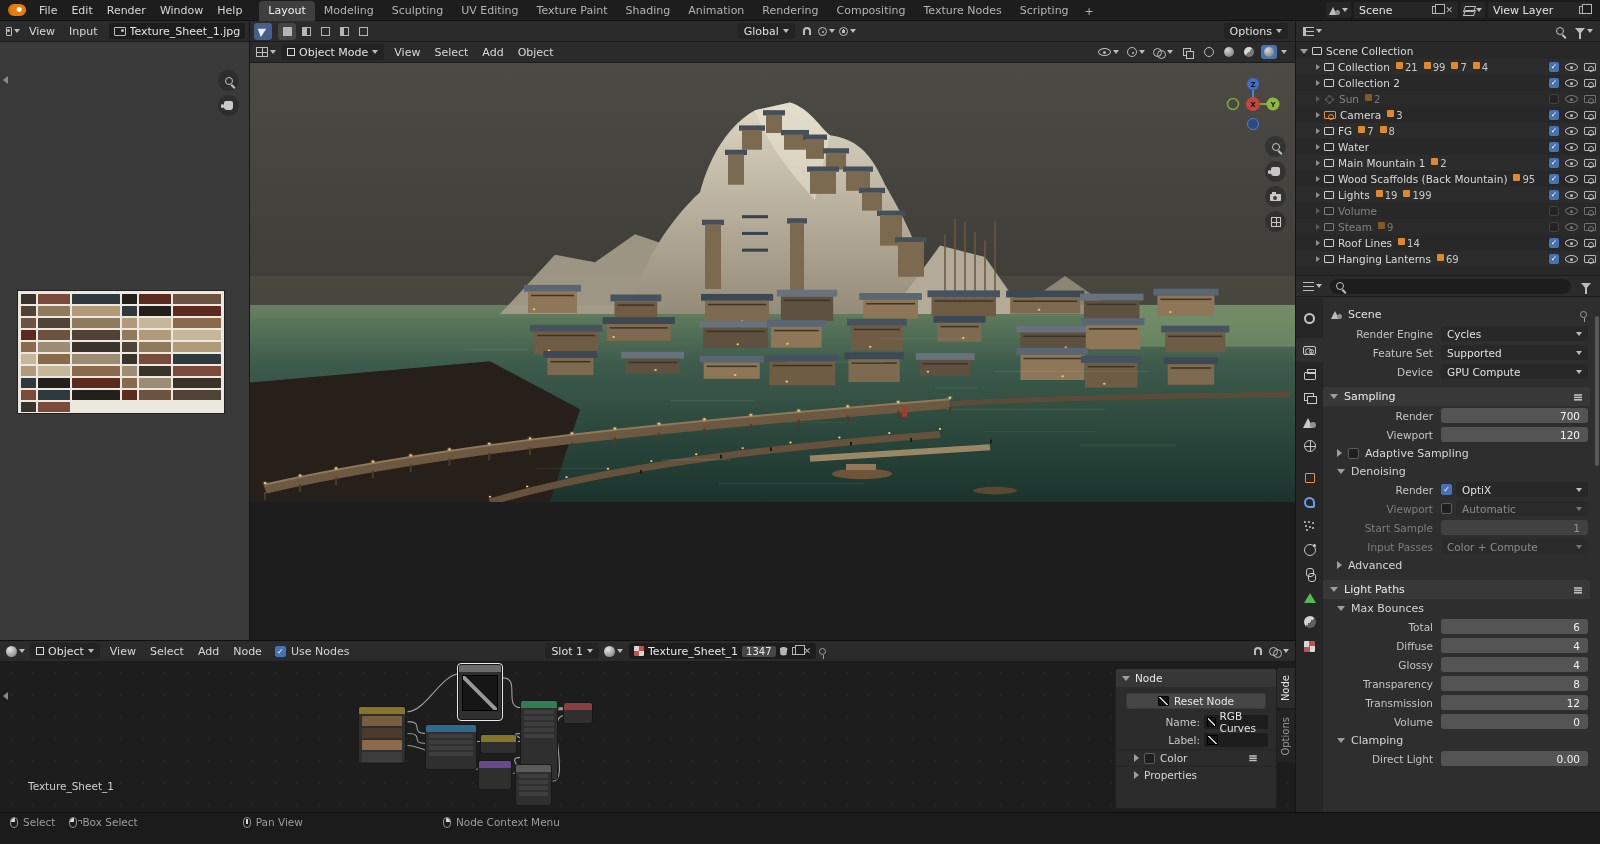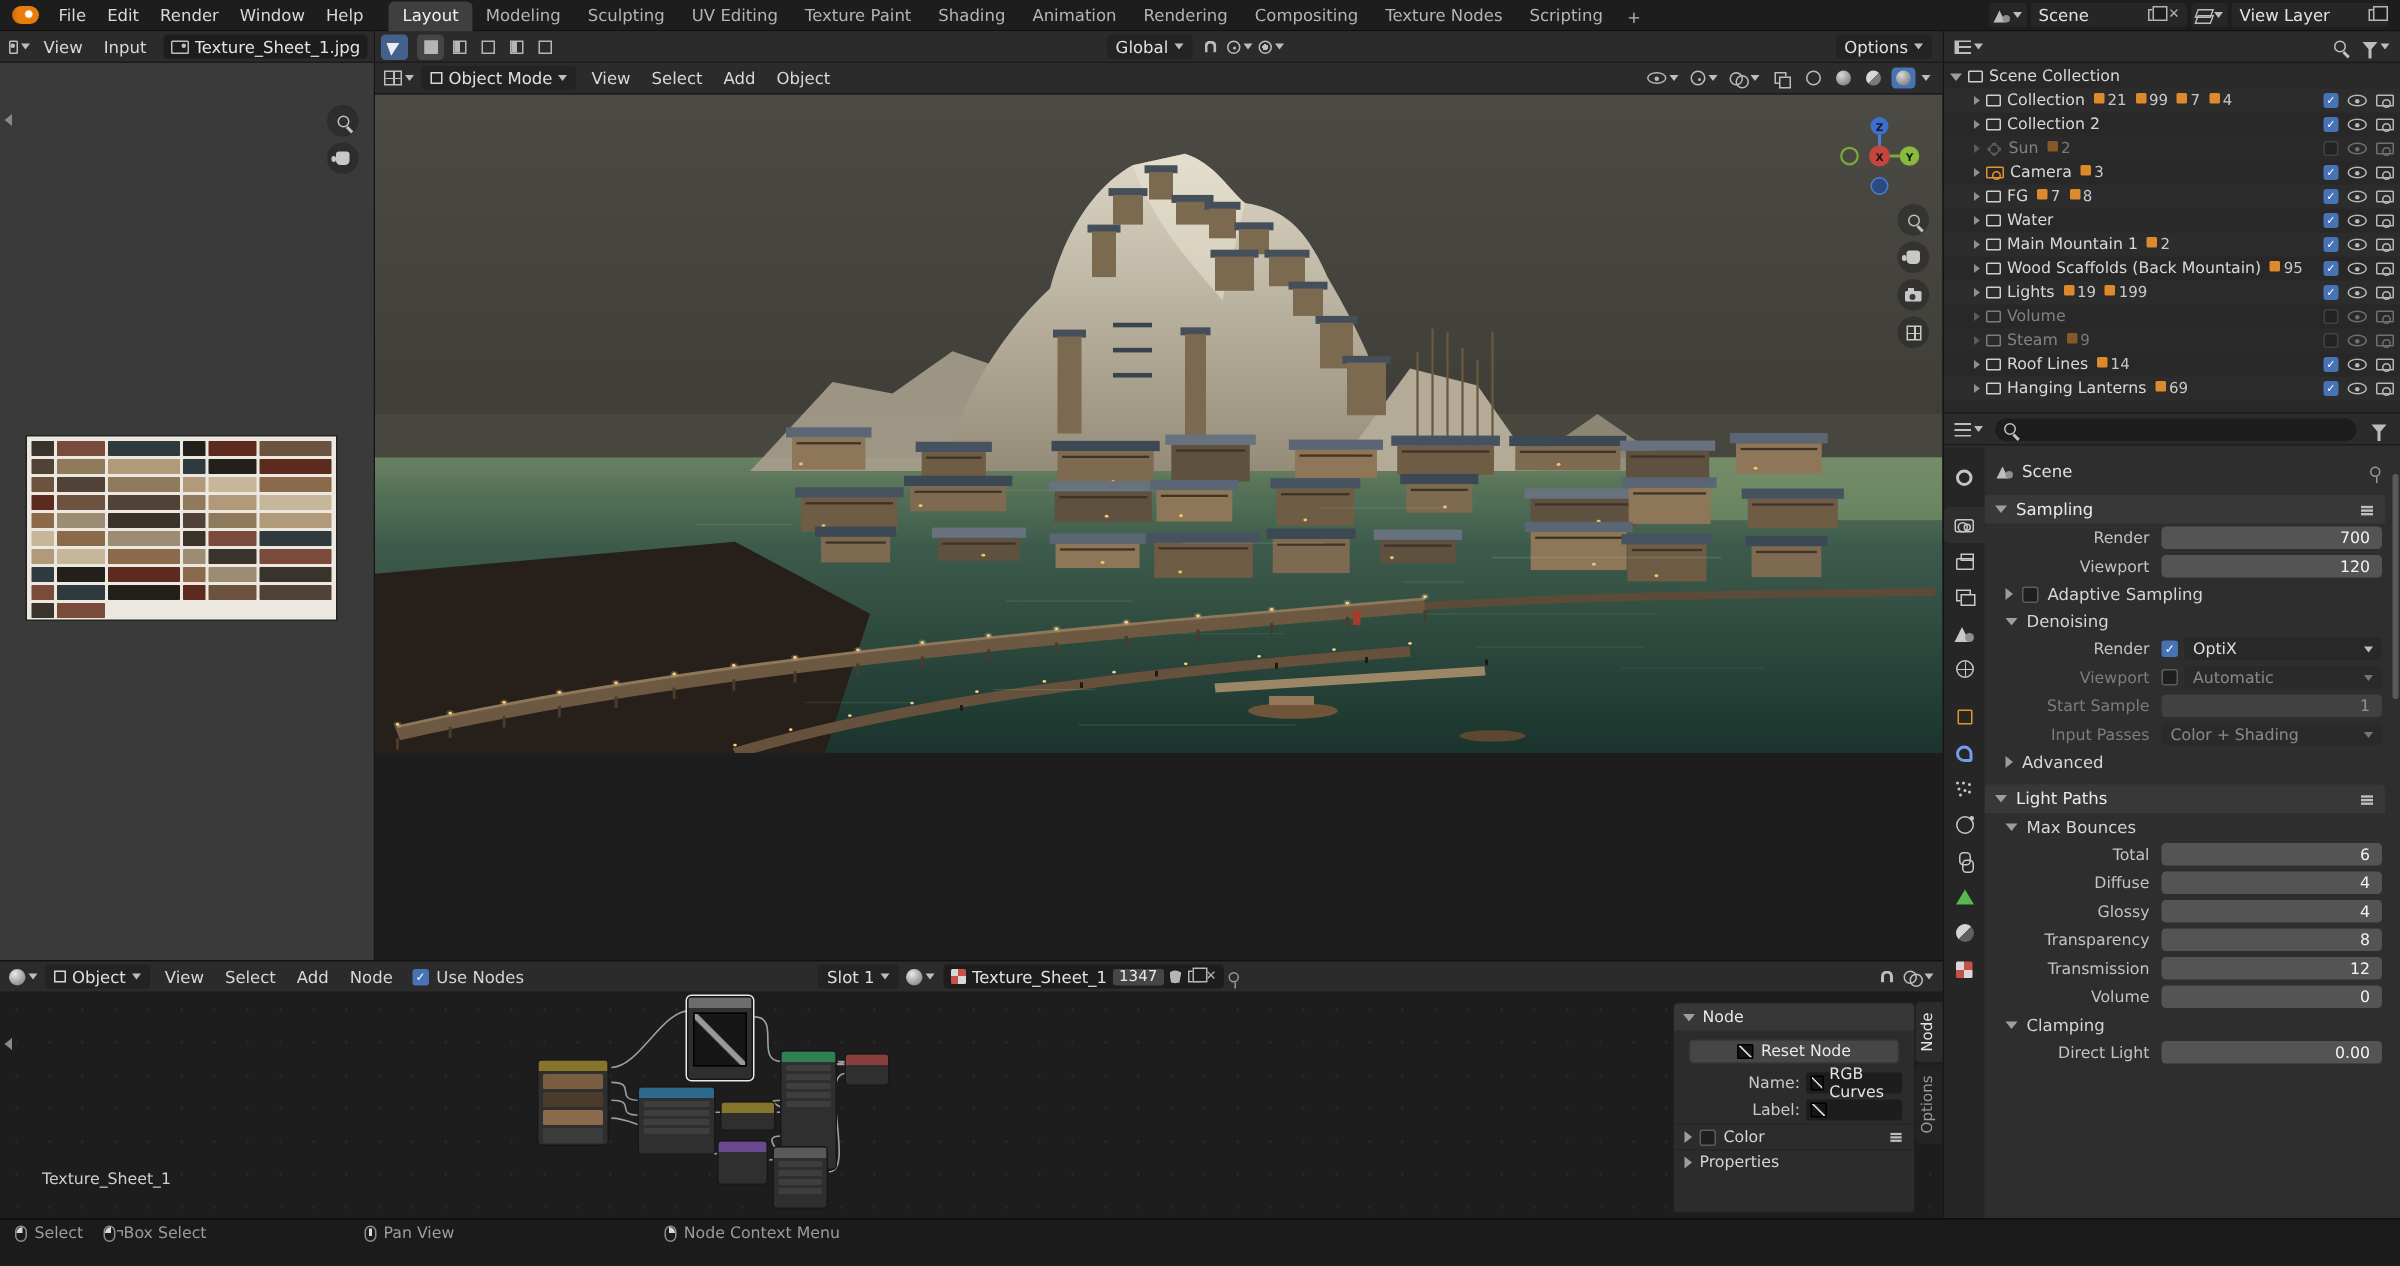--- a/index.html
+++ b/index.html
@@ -194,21 +194,21 @@
 .node .nr{height:4px;margin:2px 3px;background:#3e3e3e;border-radius:1px;}
 .node .curvebox{margin:3px;height:36px;background:#161616 linear-gradient(45deg,transparent 44%,#9a9a9a 46%,#9a9a9a 52%,transparent 54%);border:1px solid #000;}
 .node .stripe{height:10px;margin:2px 3px 0 3px;border-radius:1px;}
 .ne-canvas-label{position:absolute;left:28px;top:118px;color:#cfcfcf;font-size:10.5px;}
 .ne-sidebar{position:absolute;right:18px;top:27px;width:162px;bottom:3px;background:#2c2c2c;border:1px solid #202020;border-radius:3px;font-size:10.5px;}
 .np-header{height:18px;display:flex;align-items:center;gap:5px;background:#373737;border-radius:3px 3px 0 0;padding:0 6px;color:#e8e8e8;}
 .np-reset{display:flex;align-items:center;justify-content:center;gap:5px;height:16px;background:#464646;border:1px solid #3a3a3a;border-radius:3px;color:#e8e8e8;margin:6px 10px 4px 10px;font-size:10.5px;width:calc(100% - 20px);font-family:inherit;}
 .np-row{display:flex;align-items:center;gap:4px;height:18px;padding:0 8px 0 4px;margin-left:44px;}
 .np-label{width:36px;text-align:right;color:#c8c8c8;flex:none;}
 .np-field{flex:1;height:14px;background:#1d1d1d;border-radius:2px;display:flex;align-items:center;gap:4px;padding:0 3px;color:#e4e4e4;}
-.np-sec{height:17px;display:flex;align-items:center;gap:5px;padding:0 7px;color:#d5d5d5;border-top:1px solid #262626;}
+.np-sec{height:17px;display:flex;align-items:center;gap:5px;padding:0 18px;color:#d5d5d5;border-top:1px solid #262626;}
 .np-sec .menu-lines{margin-left:auto;margin-bottom:4px;transform:scale(.75);}
 .ne-tabs{position:absolute;right:0;top:27px;width:18px;display:flex;flex-direction:column;gap:2px;}
 .ne-tab{writing-mode:vertical-rl;transform:rotate(180deg);background:#232323;color:#9a9a9a;padding:7px 3px;font-size:10px;border-radius:0 3px 3px 0;}
 .ne-tab.active{background:#2c2c2c;color:#e5e5e5;}
 .ne-usenodes{display:inline-flex;align-items:center;gap:5px;margin:0 6px;}
 .users-badge{background:#464646;border-radius:2px;padding:0 4px;font-size:10px;color:#e8e8e8;}
 
 
 .statusbar{position:absolute;left:0;top:812px;width:1600px;height:32px;background:#1b1b1b;border-top:1px solid #0e0e0e;display:flex;align-items:flex-start;padding:3px 10px 0 10px;color:#9c9c9c;font-size:10.5px;}
 .sb-hints{display:flex;align-items:center;}
@@ -978,20 +978,43 @@
           <i class="pti pt-texture"></i>
         </div>
       </div>
     <div class="p-content">
       <div class="p-crumb">
         <i class="ic-scene-mini"></i>
         <span>Scene</span>
         <span class="spacer"></span>
         <i class="ic-pin"></i>
       </div>
+      <div id="engine-rows">
+          <div class="prow">
+            <span class="plabel">Render Engine</span>
+            <div class="pvalue drop">
+              <span>Cycles</span>
+              <i class="chevd"></i>
+            </div>
+          </div>
+          <div class="prow">
+            <span class="plabel">Feature Set</span>
+            <div class="pvalue drop">
+              <span>Supported</span>
+              <i class="chevd"></i>
+            </div>
+          </div>
+          <div class="prow">
+            <span class="plabel">Device</span>
+            <div class="pvalue drop">
+              <span>GPU Compute</span>
+              <i class="chevd"></i>
+            </div>
+          </div>
+        </div>
       <div class="psec">
           <i class="tri down"></i>
           <span>Sampling</span>
           <i class="menu-lines"></i>
         </div>
       <div id="sampling-rows">
           <div class="prow">
             <span class="plabel">Render</span>
             <div class="pvalue num">
               <span>700</span>
@@ -1032,21 +1055,21 @@
           </div>
           <div class="prow dim">
             <span class="plabel">Start Sample</span>
             <div class="pvalue num">
               <span>1</span>
             </div>
           </div>
           <div class="prow dim">
             <span class="plabel">Input Passes</span>
             <div class="pvalue drop">
-              <span>Color + Shading</span>
+              <span>Color + Compute</span>
               <i class="chevd"></i>
             </div>
           </div>
         </div>
       <div class="psub">
           <i class="tri right"></i>
           <span>Advanced</span>
         </div>
       <div class="psec">
           <i class="tri down"></i>

